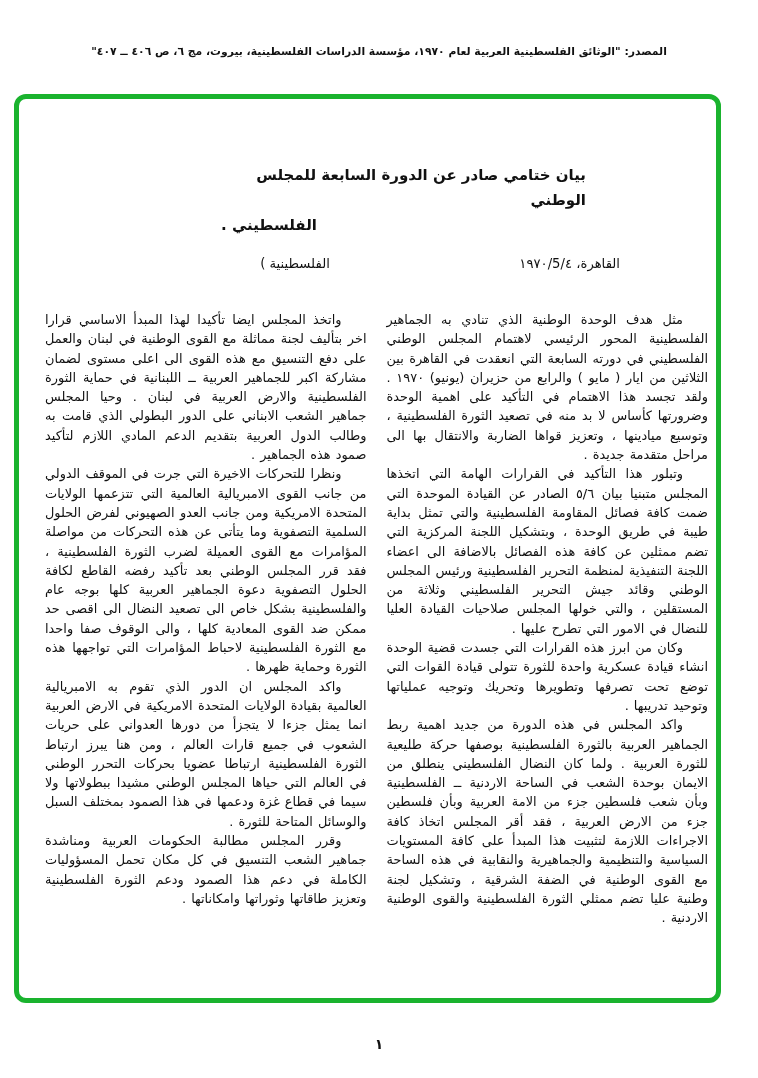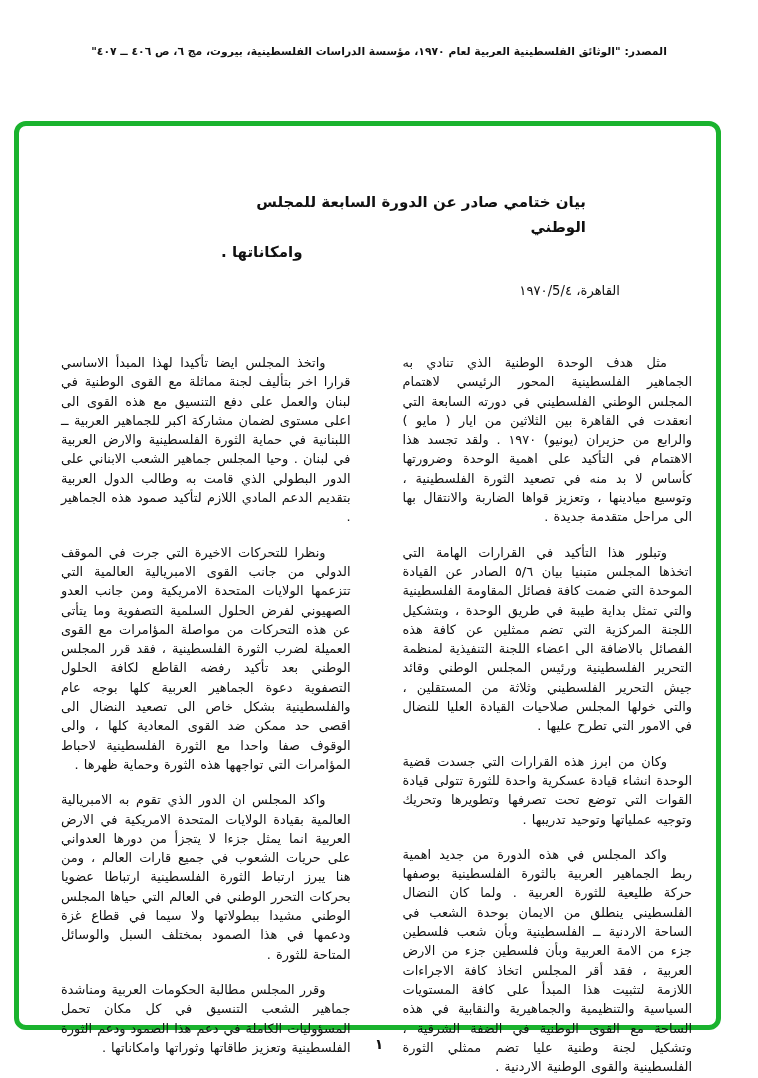--- a/index.html
+++ b/index.html
@@ -28,21 +28,21 @@
   .source-line {
     font-size: 10.8px;
     font-weight: bold;
     margin-top: 9px;
   }
 
   
   .doc-frame {
     position: absolute;
     left: 14px;
-    top: 121px;
+    top: 94px;
     width: 697px;
     height: 899px;
     border: 5px solid #1ab32e;
     border-radius: 12px;
     background: #ffffff;
     box-sizing: content-box;
   }
 
   .doc-title {
     width: 365px;
@@ -78,21 +78,21 @@
     padding: 0 8px 0 26px;
     margin-top: 36px;
   }
   .col {
     flex: 1 1 0;
     font-size: 12.9px;
     line-height: 19.3px;
     text-align: justify;
   }
   .col p {
-    margin: 16px;
+    margin: 0;
     text-indent: 25px;
     word-spacing: 1px;
   }
 
   
   .page-footer {
     position: absolute;
     left: 0;
     right: 0;
     top: 1036px;
@@ -105,26 +105,27 @@
 <body>
 
 <header class="outer-header">
   <div class="source-line">المصدر: "الوثائق الفلسطينية العربية لعام ١٩٧٠، مؤسسة الدراسات الفلسطينية، بيروت، مج ٦، ص ٤٠٦ ــ ٤٠٧"</div>
 </header>
 
 <main class="doc-frame" style="border-color: rgb(26, 179, 46);">
 
   <div class="doc-title">
     <div class="t1">بيان ختامي صادر عن الدورة السابعة للمجلس الوطني</div>
-    <div class="t2">وامكاناتها .</div>
+    <div class="t2">الفلسطيني .</div>
   </div>
 
   <div class="dateline-row">
     <div class="dateline">القاهرة، ١٩٧٠/5/٤</div>
     <div class="archive-note">
+      <div class="a2">الفلسطينية )</div>
     </div>
   </div>
 
   <div class="columns">
     <div class="col">
       <p>مثل هدف الوحدة الوطنية الذي تنادي به الجماهير الفلسطينية المحور الرئيسي لاهتمام المجلس الوطني الفلسطيني في دورته السابعة التي انعقدت في القاهرة بين الثلاثين من ايار ( مايو ) والرابع من حزيران (يونيو) ١٩٧٠ . ولقد تجسد هذا الاهتمام في التأكيد على اهمية الوحدة وضرورتها كأساس لا بد منه في تصعيد الثورة الفلسطينية ، وتوسيع ميادينها ، وتعزيز قواها الضاربة والانتقال بها الى مراحل متقدمة جديدة .</p>
       <p>وتبلور هذا التأكيد في القرارات الهامة التي اتخذها المجلس متبنيا بيان ٥/٦ الصادر عن القيادة الموحدة التي ضمت كافة فصائل المقاومة الفلسطينية والتي تمثل بداية طيبة في طريق الوحدة ، وبتشكيل اللجنة المركزية التي تضم ممثلين عن كافة هذه الفصائل بالاضافة الى اعضاء اللجنة التنفيذية لمنظمة التحرير الفلسطينية ورئيس المجلس الوطني وقائد جيش التحرير الفلسطيني وثلاثة من المستقلين ، والتي خولها المجلس صلاحيات القيادة العليا للنضال في الامور التي تطرح عليها .</p>
       <p>وكان من ابرز هذه القرارات التي جسدت قضية الوحدة انشاء قيادة عسكرية واحدة للثورة تتولى قيادة القوات التي توضع تحت تصرفها وتطويرها وتحريك وتوجيه عملياتها وتوحيد تدريبها .</p>
       <p>واكد المجلس في هذه الدورة من جديد اهمية ربط الجماهير العربية بالثورة الفلسطينية بوصفها حركة طليعية للثورة العربية . ولما كان النضال الفلسطيني ينطلق من الايمان بوحدة الشعب في الساحة الاردنية ــ الفلسطينية وبأن شعب فلسطين جزء من الامة العربية وبأن فلسطين جزء من الارض العربية ، فقد أقر المجلس اتخاذ كافة الاجراءات اللازمة لتثبيت هذا المبدأ على كافة المستويات السياسية والتنظيمية والجماهيرية والنقابية في هذه الساحة مع القوى الوطنية في الضفة الشرقية ، وتشكيل لجنة وطنية عليا تضم ممثلي الثورة الفلسطينية والقوى الوطنية الاردنية .</p>
     </div>

